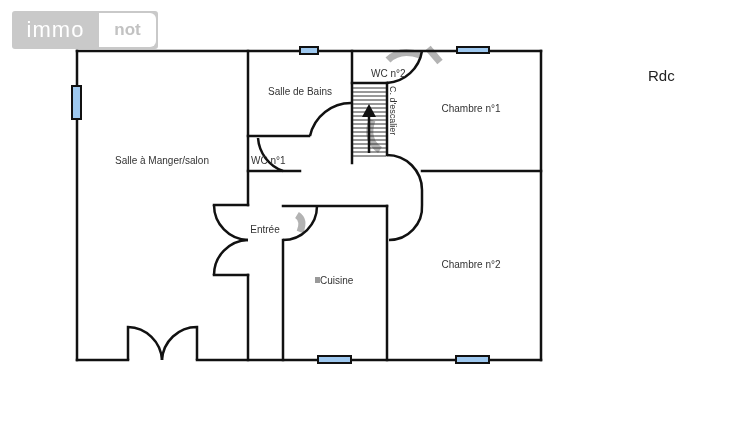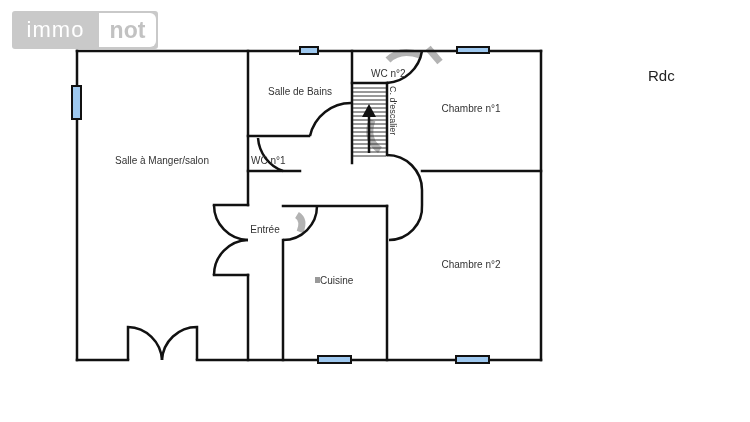--- a/index.html
+++ b/index.html
@@ -9,21 +9,21 @@
       border-radius: 3px; background: #c9c9c9; overflow: hidden;
       display: flex; align-items: stretch;
     }
     .logo .left {
       width: 87px; display: flex; align-items: center; justify-content: center;
       color: #ffffff; font-size: 22px; letter-spacing: 1px; font-family: "Liberation Sans", sans-serif;
     }
     .logo .right {
       flex: 1; margin: 2px 2px 2px 0; background: #ffffff; border-radius: 0 6px 6px 0;
       display: flex; align-items: center; justify-content: center;
-      color: #c2c2c2; font-size: 23px; font-weight: bold; font-family: "Liberation Sans", sans-serif;
+      color: #c2c2c2; font-size: 17px; font-weight: bold; font-family: "Liberation Sans", sans-serif;
     }
     svg { position: absolute; left: 0; top: 0; }
     .lbl { font-family: "Liberation Sans", sans-serif; font-size: 10px; fill: #333333; }
     .lvl { font-family: "Liberation Sans", sans-serif; font-size: 15px; fill: #222222; }
   </style>
 </head>
 <body>
 
 <div class="logo">
   <span class="left">immo</span>

